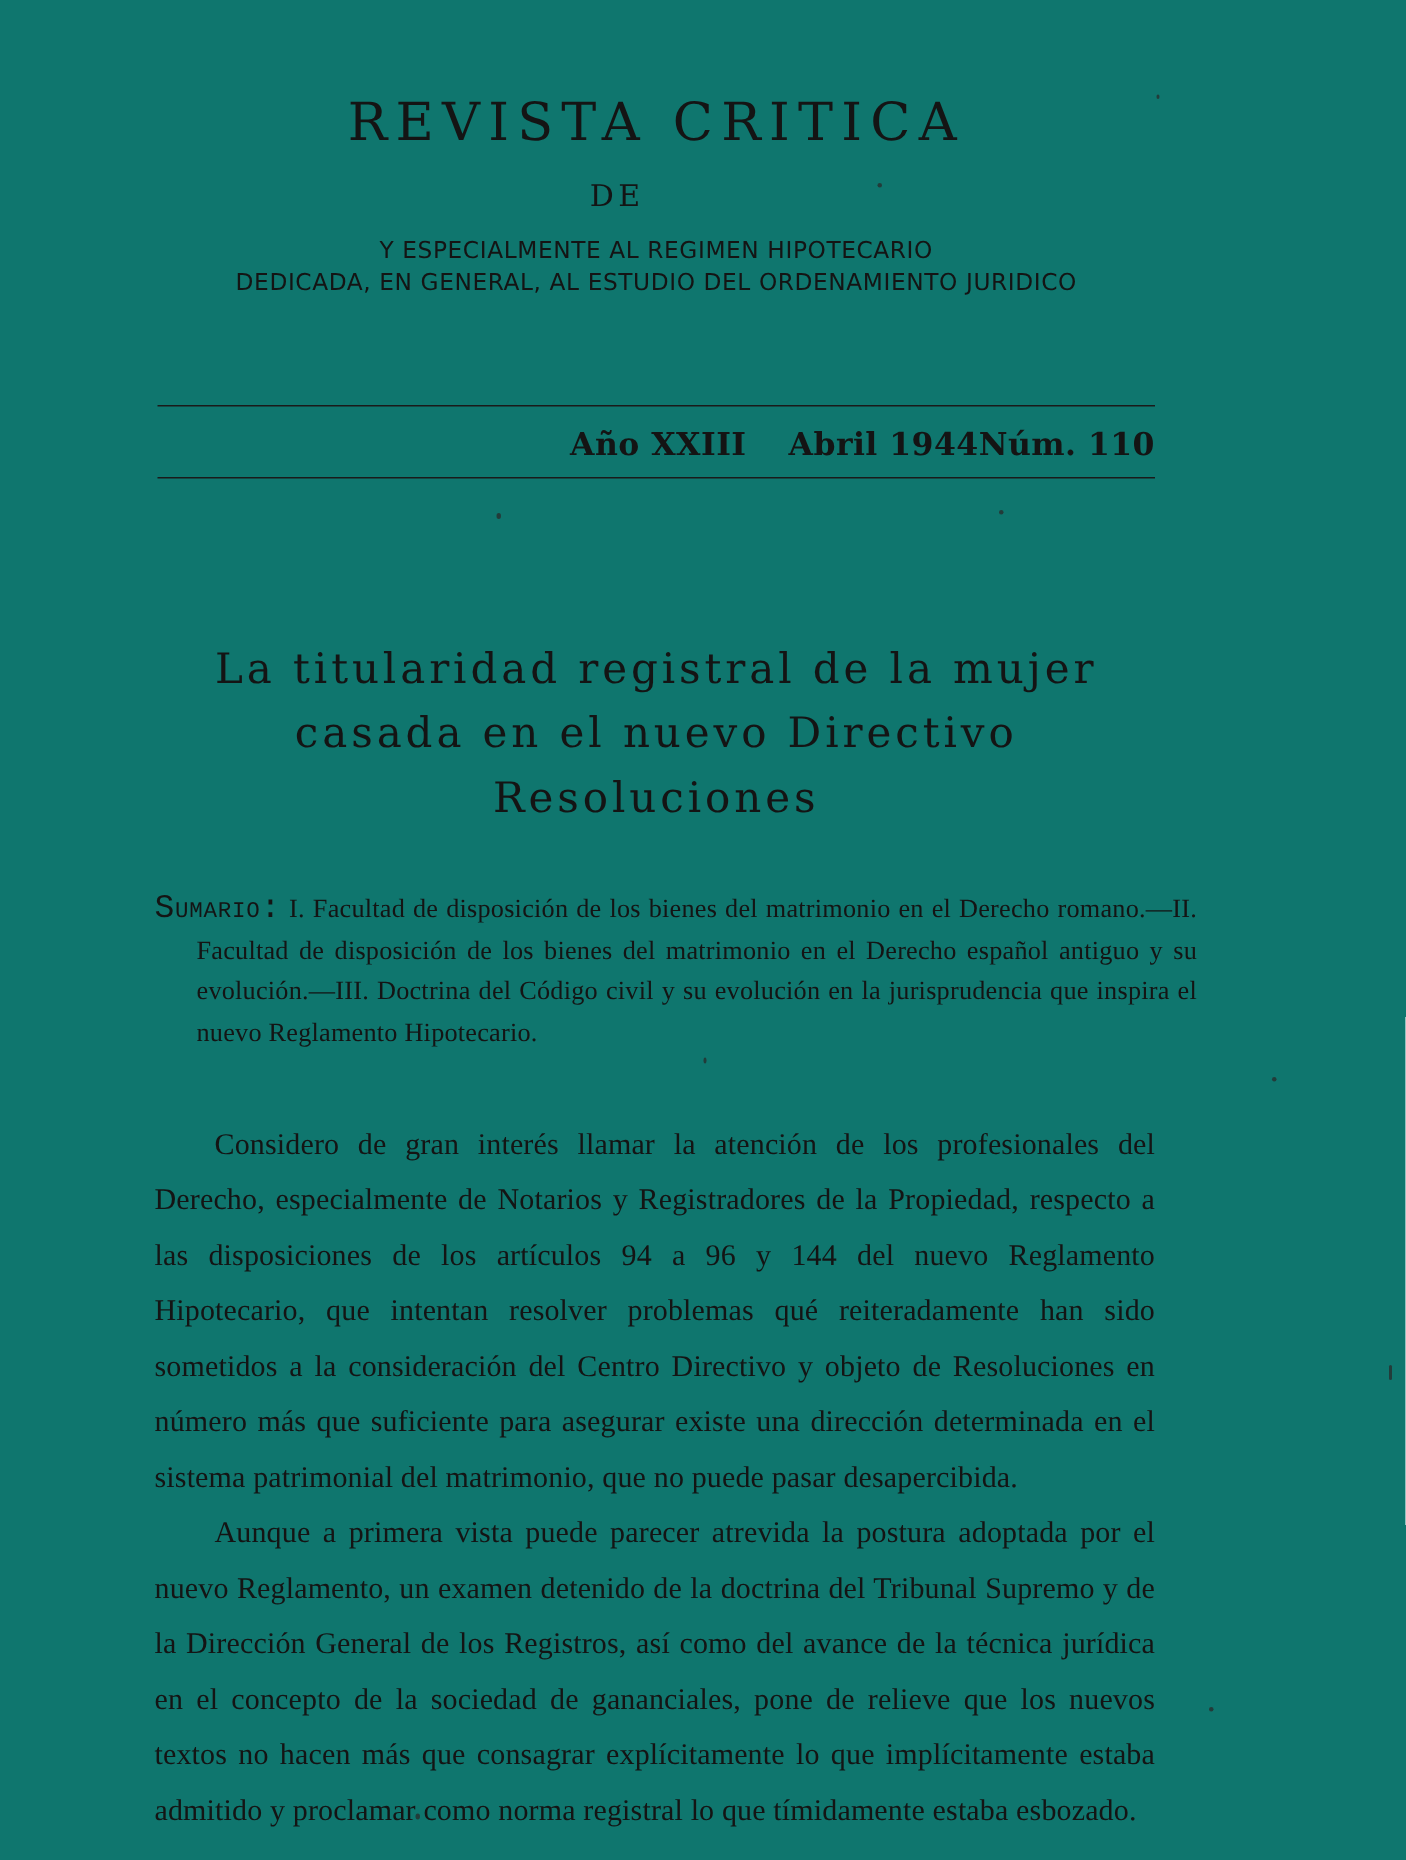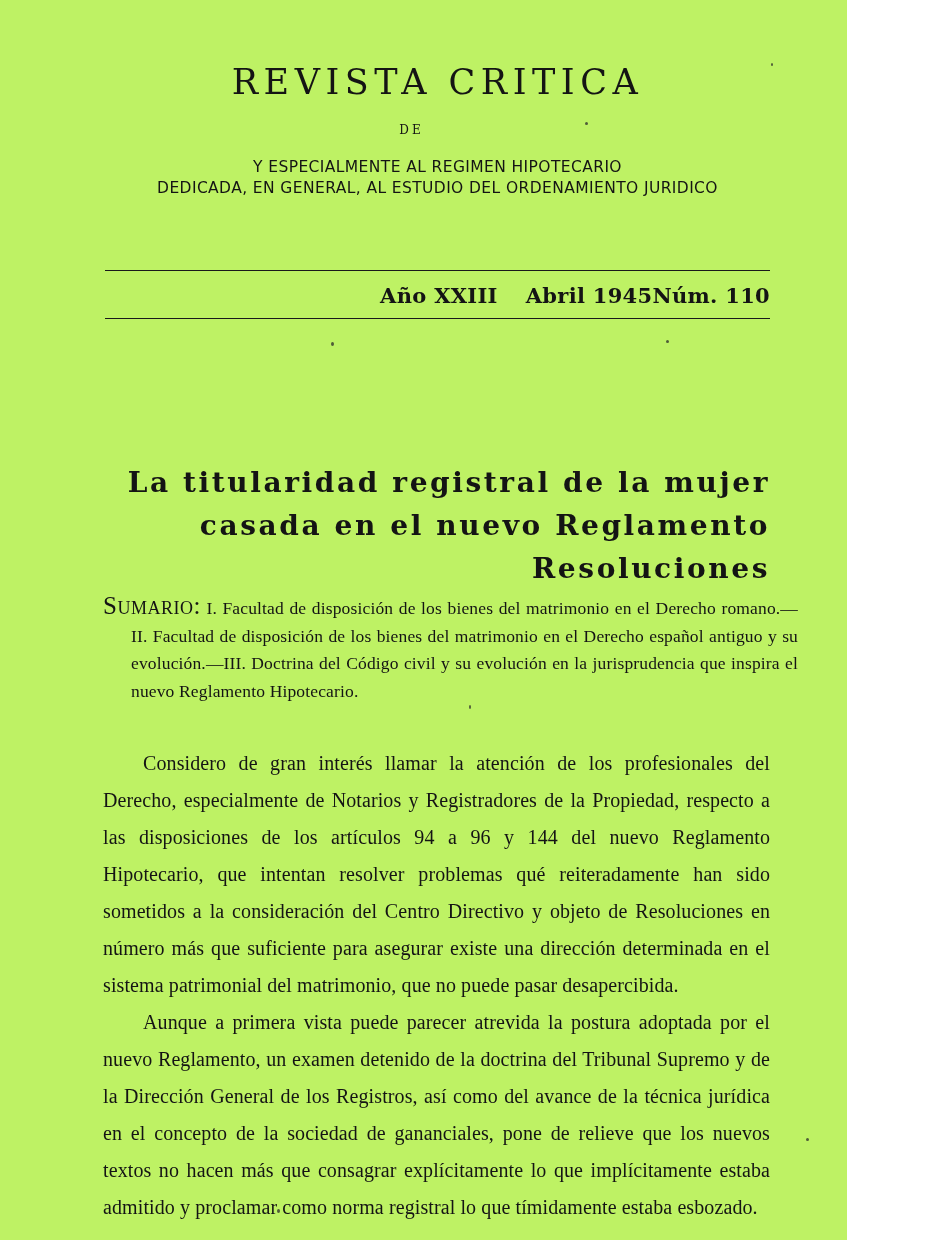--- a/index.html
+++ b/index.html
@@ -2,23 +2,23 @@
 <html><head>
 <meta charset="utf-8">
 <style>
   html, body {
     margin: 0;
     padding: 0;
     background: #ffffff;
   }
   .page {
     position: relative;
-    width: 847px;
+    width: 937px;
     height: 1240px;
-    background: #bef264;
+    background: #0f766e;
     overflow: hidden;
     font-family: "Liberation Serif", serif;
     color: #141414;
   }
 
   
   .masthead {
     position: absolute;
     left: 105px;
     top: 62px;
@@ -28,21 +28,21 @@
   .mast-title-1 {
     font-family: "DejaVu Serif", serif;
     font-size: 35px;
     line-height: 40px;
     letter-spacing: 5.5px;
     font-weight: 400;
     white-space: nowrap;
   }
   .mast-de {
     font-family: "DejaVu Serif", serif;
-    font-size: 12px;
+    font-size: 20px;
     line-height: 20px;
     letter-spacing: 3px;
     margin-top: 18px;
     margin-left: -52px;
   }
   .mast-title-2 {
     font-family: "DejaVu Serif", serif;
     font-size: 38px;
     line-height: 44px;
     letter-spacing: 5px;
@@ -83,48 +83,48 @@
     letter-spacing: 0.3px;
   }
   .issue-bar .mid { margin-left: 28px; }
 
   
   .art-title {
     position: absolute;
     left: 105px;
     top: 424px;
     width: 665px;
-    text-align: right;
+    text-align: center;
     font-family: "DejaVu Serif", serif;
     font-size: 28px;
     line-height: 43px;
     letter-spacing: 2.6px;
-    font-weight: 700;
-    margin-top: 37px;
+    font-weight: 400;
   }
   .art-title div { white-space: nowrap; }
 
   
   .sumario {
     position: absolute;
     left: 103px;
     top: 592px;
     width: 667px;
     font-size: 17.5px;
     line-height: 27.5px;
     text-align: justify;
     text-align-last: left;
     padding-left: 28px;
     text-indent: -28px;
     letter-spacing: 0.15px;
   }
   .sc {
     font-variant: small-caps;
-    font-size: 25px;
+    font-size: 22px;
     letter-spacing: 0.5px;
+    font-family: Liberation Mono, monospace;
   }
 
   
   .body-text {
     position: absolute;
     left: 103px;
     top: 745px;
     width: 667px;
     font-size: 20px;
     line-height: 37px;
@@ -155,28 +155,28 @@
     <div class="mast-de">DE</div>
     <div class="mast-sub">
       <div>Y ESPECIALMENTE AL REGIMEN HIPOTECARIO</div>
       <div>DEDICADA, EN GENERAL, AL ESTUDIO DEL ORDENAMIENTO JURIDICO</div>
     </div>
   </div>
 
   <div class="rule rule-top"></div>
   <div class="issue-bar">
     <span>Año XXIII</span>
-    <span class="mid">Abril 1945</span>
+    <span class="mid">Abril 1944</span>
     <span>Núm. 110</span>
   </div>
   <div class="rule rule-bottom"></div>
 
   <div class="art-title">
     <div>La titularidad registral de la mujer</div>
-    <div>casada en el nuevo Reglamento</div>
+    <div>casada en el nuevo Directivo</div>
     <div>Resoluciones</div>
   </div>
 
   <div class="sumario"><span class="sc">Sumario:</span><span> I. Facultad de disposición de los bienes del matrimonio en el Derecho romano.—II. Facultad de disposición de los bienes del matrimonio en el Derecho español antiguo y su evolución.—III. Doctrina del Código civil y su evolución en la jurisprudencia que inspira el nuevo Reglamento Hipotecario.</span></div>
 
   <div class="body-text">
     <p>Considero de gran interés llamar la atención de los profesionales del Derecho, especialmente de Notarios y Registradores de la Propiedad, respecto a las disposiciones de los artículos 94 a 96 y 144 del nuevo Reglamento Hipotecario, que intentan resolver problemas qué reiteradamente han sido sometidos a la consideración del Centro Directivo y objeto de Resoluciones en número más que suficiente para asegurar existe una dirección determinada en el sistema patrimonial del matrimonio, que no puede pasar desapercibida.</p>
     <p>Aunque a primera vista puede parecer atrevida la postura adoptada por el nuevo Reglamento, un examen detenido de la doctrina del Tribunal Supremo y de la Dirección General de los Registros, así como del avance de la técnica jurídica en el concepto de la sociedad de gananciales, pone de relieve que los nuevos textos no hacen más que consagrar explícitamente lo que implícitamente estaba admitido y proclamar como norma registral lo que tímidamente estaba esbozado.</p>
   </div>
 

